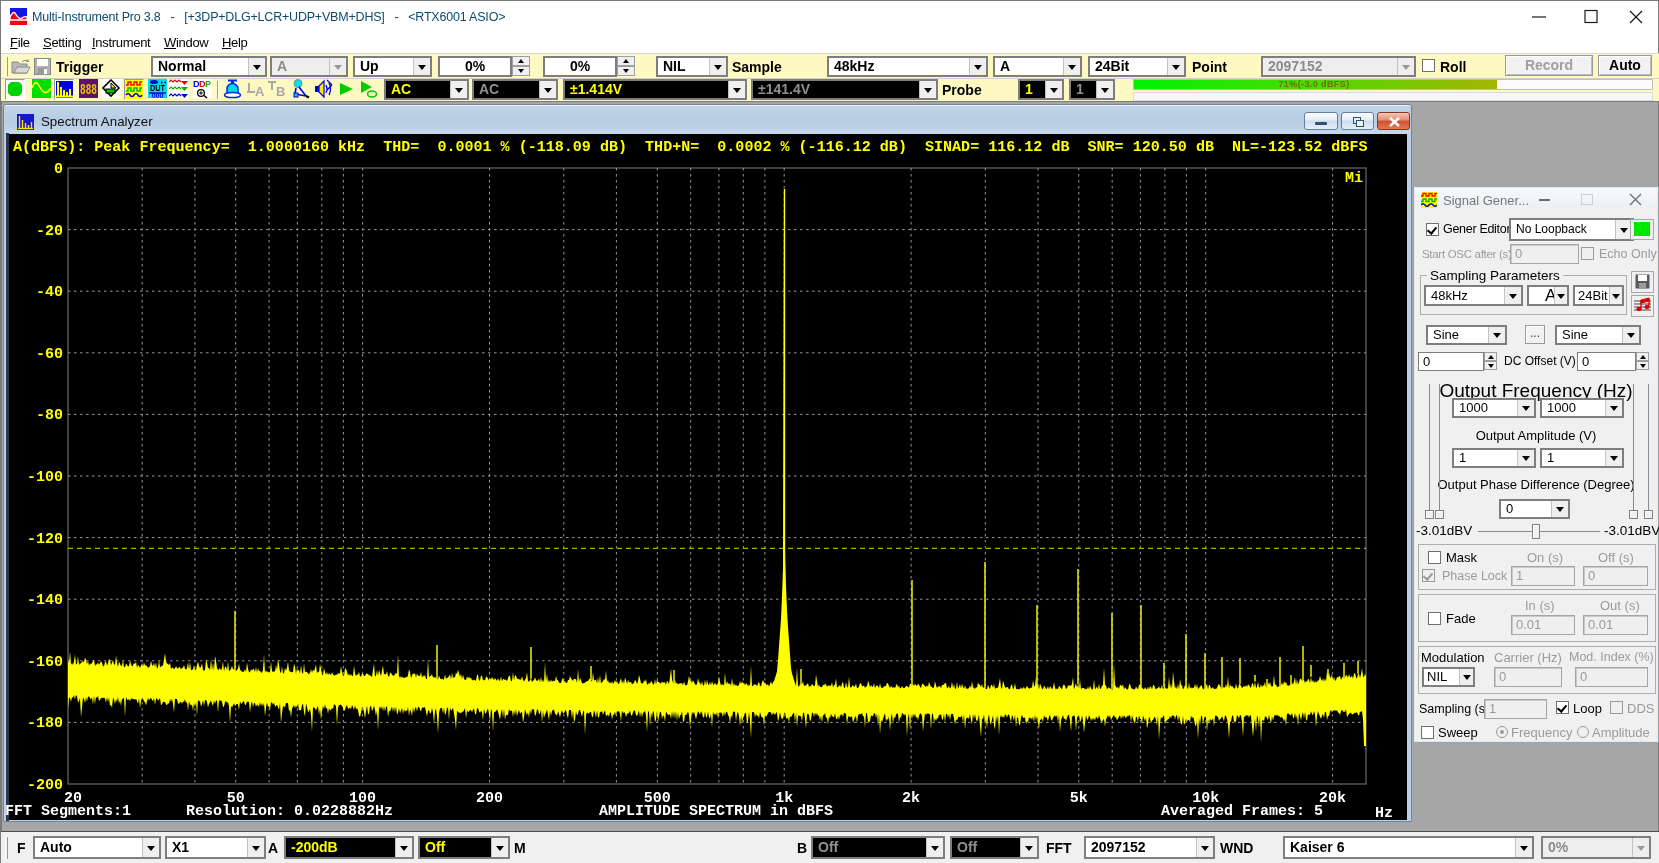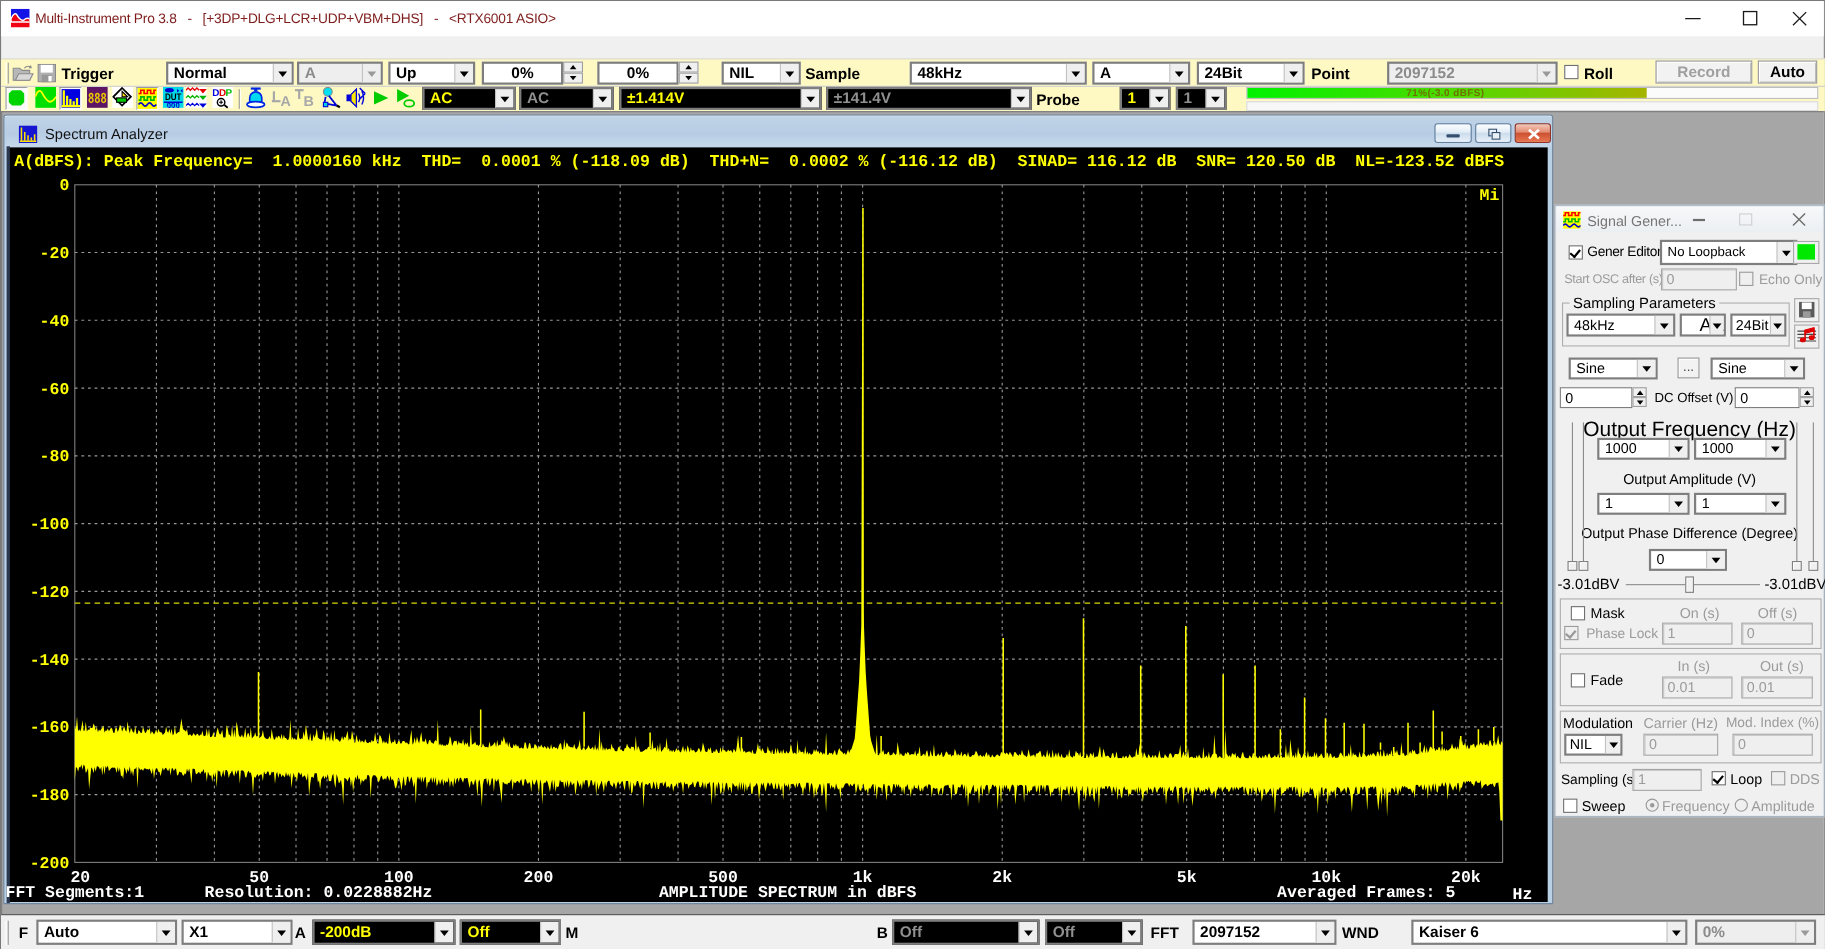--- a/index.html
+++ b/index.html
@@ -43,31 +43,38 @@
 </style></head>
 <body>
 <div id="root">
 
 <div class="ab" style="left:0;top:0;width:1657px;height:32px;background:#fff">
  <svg class="ab" style="left:9px;top:7px" width="17" height="17" viewBox="0 0 17 17">
   <rect x="0" y="0" width="17" height="12" fill="#1414e6"></rect>
   <rect x="0" y="10" width="17" height="7" fill="#f00414"></rect>
   <path d="M0 9 Q3 3 5 5 Q9 12 12 10 Q14 8 17 9 L17 12 L0 12 Z" fill="#f00414" stroke="#fff" stroke-width="1.3"></path>
  </svg>
- <div class="ab" style="left:31px;top:9px;font-size:12.5px;letter-spacing:-0.2px;color:#7f1d1d;white-space:nowrap">Multi-Instrument Pro 3.8&nbsp;&nbsp;&nbsp;-&nbsp;&nbsp;&nbsp;[+3DP+DLG+LCR+UDP+VBM+DHS]&nbsp;&nbsp;&nbsp;-&nbsp;&nbsp;&nbsp;&lt;RTX6001 ASIO&gt;</div>
+ <div class="ab" style="left:31px;top:9px;font-size:12.5px;letter-spacing:-0.2px;color:#0c4a6e;white-space:nowrap">Multi-Instrument Pro 3.8&nbsp;&nbsp;&nbsp;-&nbsp;&nbsp;&nbsp;[+3DP+DLG+LCR+UDP+VBM+DHS]&nbsp;&nbsp;&nbsp;-&nbsp;&nbsp;&nbsp;&lt;RTX6001 ASIO&gt;</div>
  <svg class="ab" style="left:1524px;top:6px" width="130" height="20" viewBox="0 0 130 20">
   <g stroke="#1a1a1a" stroke-width="1.2" fill="none">
    <line x1="7" y1="10" x2="21" y2="10"></line>
    <rect x="60" y="3.5" width="12" height="12"></rect>
    <line x1="105" y1="4" x2="117" y2="16"></line>
           <line x1="117" y1="4" x2="105" y2="16"></line>
   </g>
  </svg>
 </div>
 
+<div class="ab" style="left:0;top:32px;width:1657px;height:20px;background:#fff;font-size:13px;letter-spacing:-0.3px;color:#000">
+ <span class="ab" style="left:9px;top:2px"><u>F</u>ile</span>
+ <span class="ab" style="left:42px;top:2px"><u>S</u>etting</span>
+ <span class="ab" style="left:91px;top:2px"><u>I</u>nstrument</span>
+ <span class="ab" style="left:163px;top:2px"><u>W</u>indow</span>
+ <span class="ab" style="left:221px;top:2px"><u>H</u>elp</span>
+</div>
 
 <div id="tb1" style="top:52px;height:25px;border-top:1px solid #d8d8d8">
  <div class="grip" style="left:4px;top:3px;height:19px"></div>
  <svg class="ab" style="left:10px;top:5px" width="20" height="15" viewBox="0 0 20 15">
   <path d="M1 14 L1 3 L7 3 L9 5 L16 5 L16 14 Z" fill="#b8b8b8" stroke="#8a8a8a"></path>
   <path d="M3 14 L6 8 L19 8 L16 14 Z" fill="#d8d8d8" stroke="#8a8a8a"></path>
   <path d="M11 3 Q14 0 17 2" fill="none" stroke="#8a8a8a"></path>
         <path d="M17 0 L18 3 L15 3 Z" fill="#8a8a8a"></path>
  </svg>
  <svg class="ab" style="left:33px;top:4px" width="17" height="17" viewBox="0 0 17 17">

